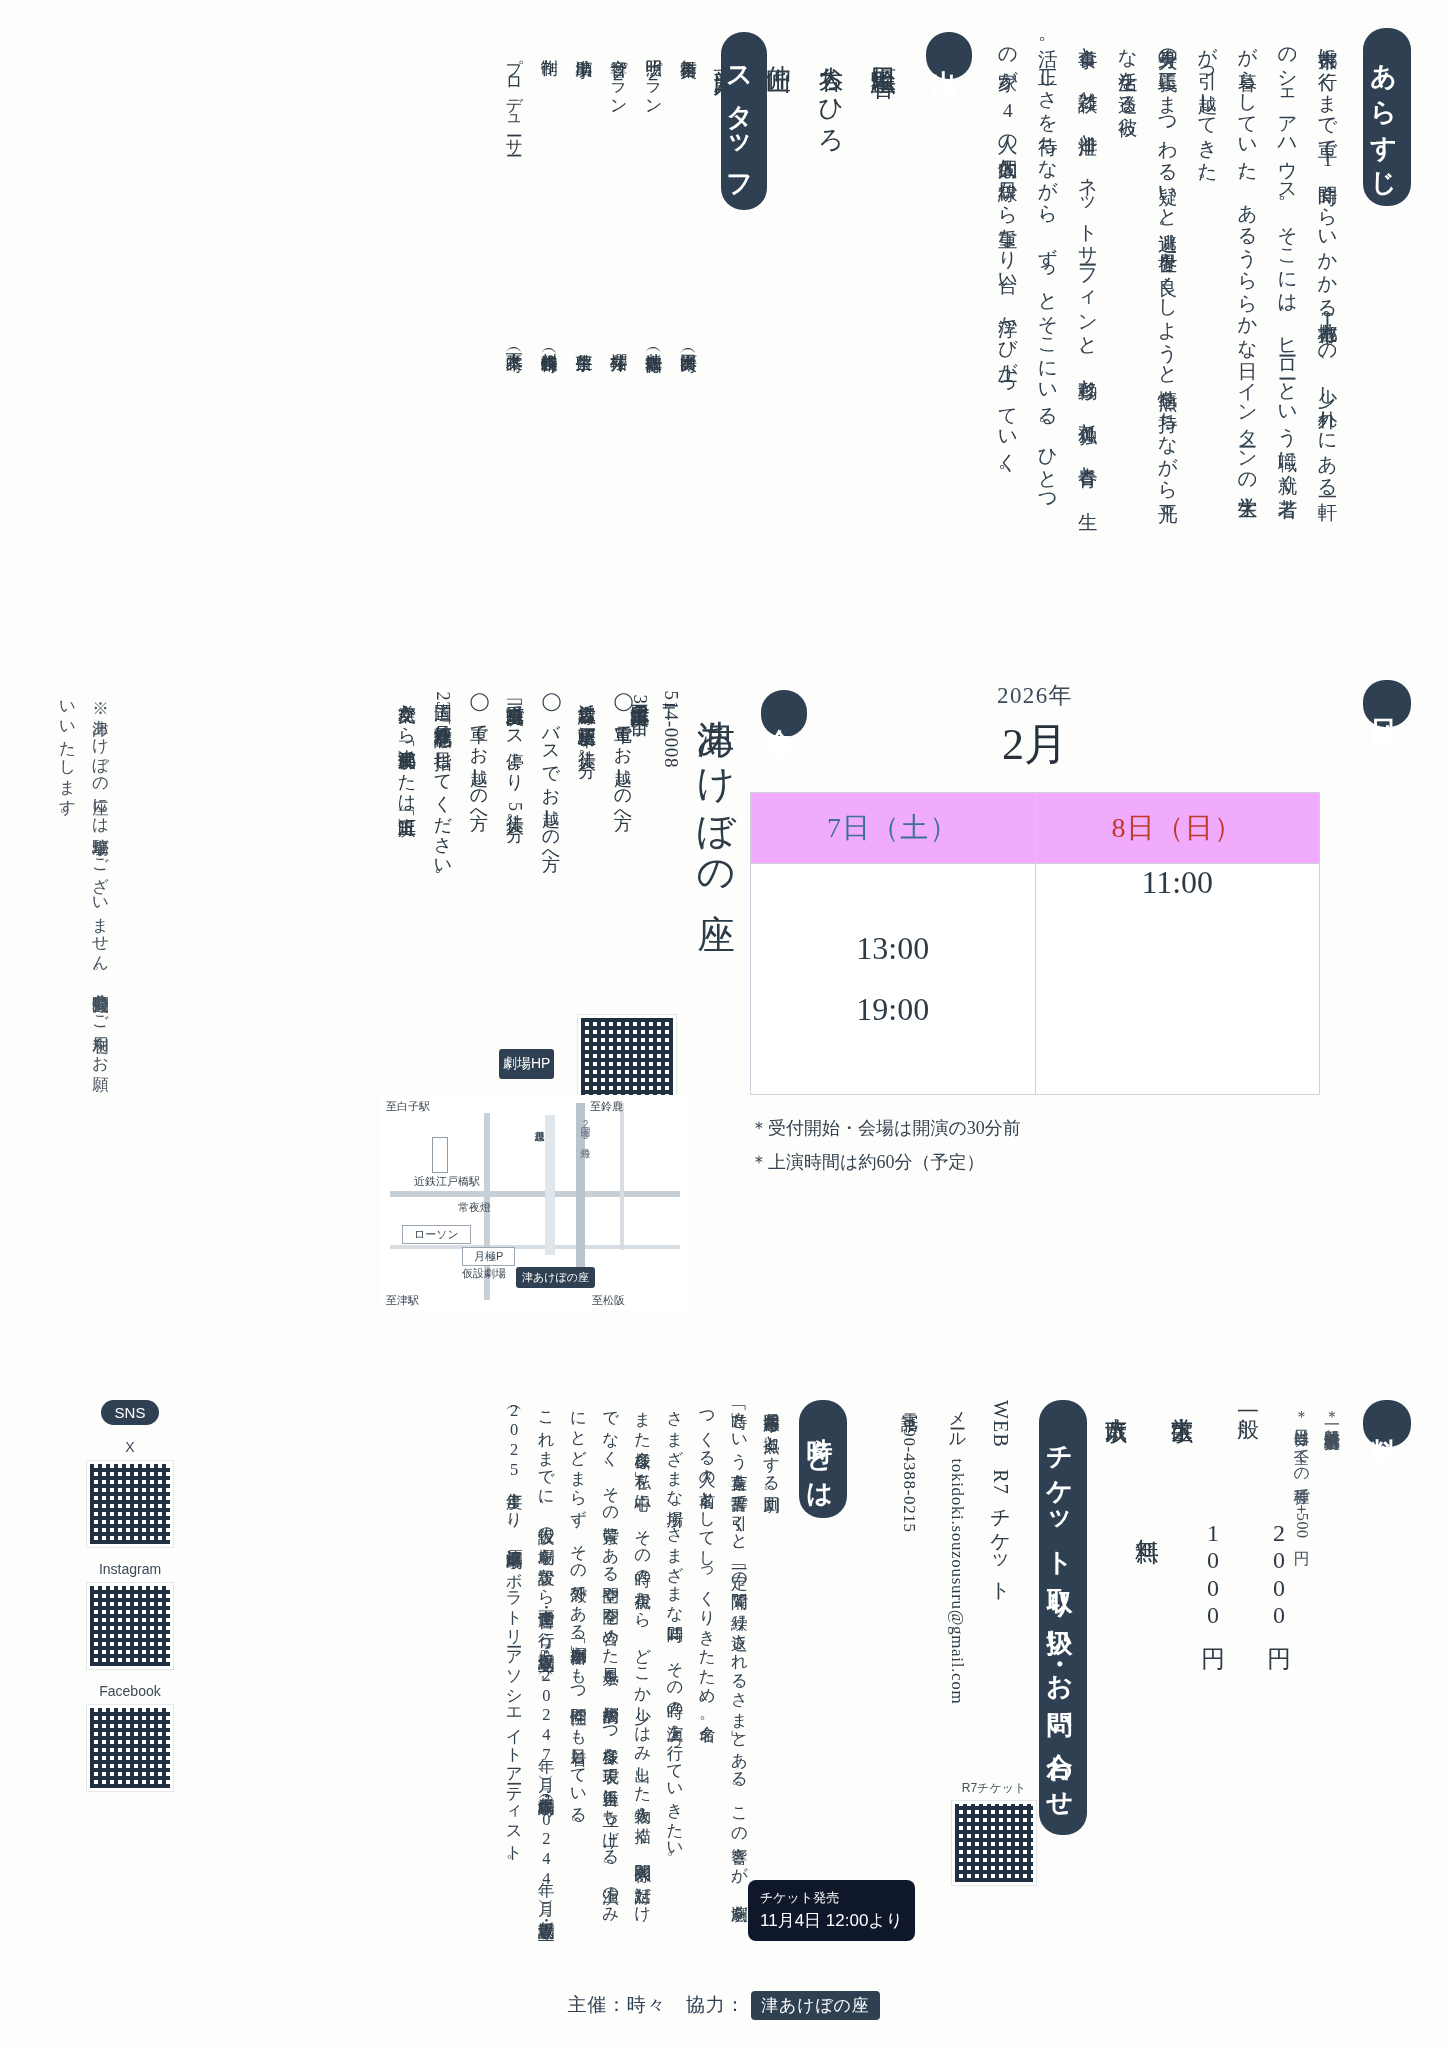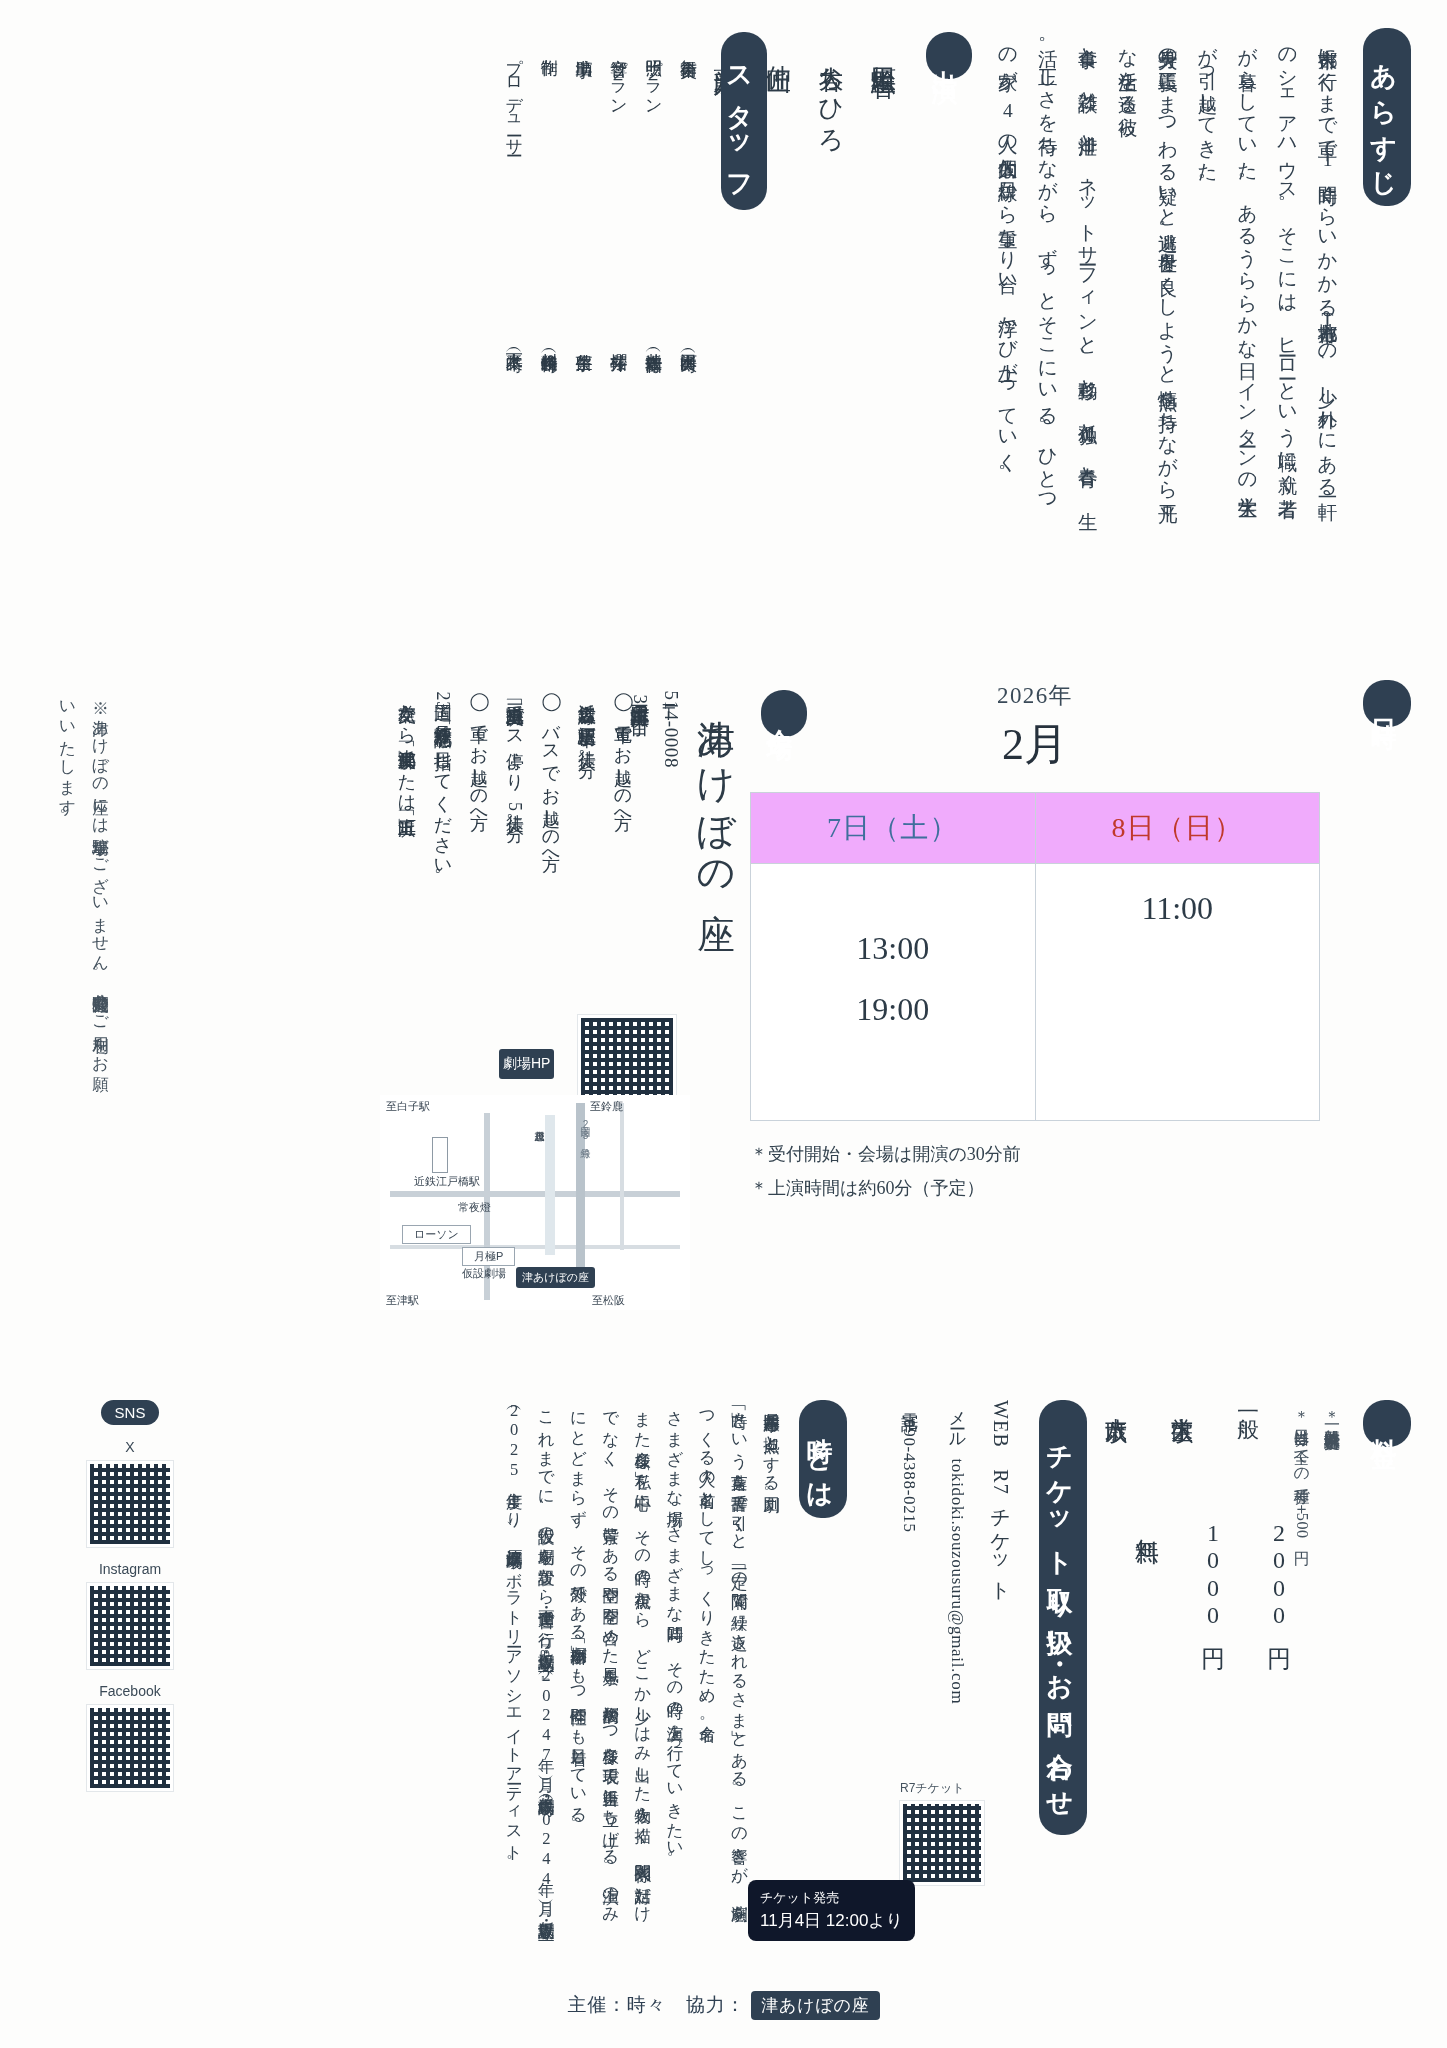--- a/index.html
+++ b/index.html
@@ -138,21 +138,21 @@
   .date-times {
     height: 230px;
     display: flex;
     flex-direction: column;
     justify-content: center;
     align-items: center;
     gap: 24px;
     font-size: 32px;
     color: #2d3b47;
   }
-  .date-times.top { justify-content: flex-start; padding-top: 26px; }
+  .date-times.top { justify-content: flex-start; }
   #dt-notes {
     margin-top: 16px;
     font-size: 18px;
     line-height: 1.9;
     color: #34434f;
   }
 
   
   #venue-tag { top: 690px; right: 640px; width: 46px; }
   #venue-name {
@@ -313,22 +313,22 @@
   #ticket-tel {
     position: absolute;
     top: 1400px;
     right: 524px;
     height: 330px;
     font-size: 17px;
   }
   #r7qr {
     position: absolute;
     top: 1780px;
-    left: 900px;
-    text-align: left;
+    left: 952px;
+    text-align: center;
   }
   #r7qr .cap { font-size: 12px; color: #44525e; margin-bottom: 4px; font-family: "Liberation Sans", sans-serif; }
   #ticket-release {
     position: absolute;
     top: 1880px;
     left: 748px;
     background: #0f172a;
     color: #fff;
     border-radius: 8px;
     padding: 8px 12px;

